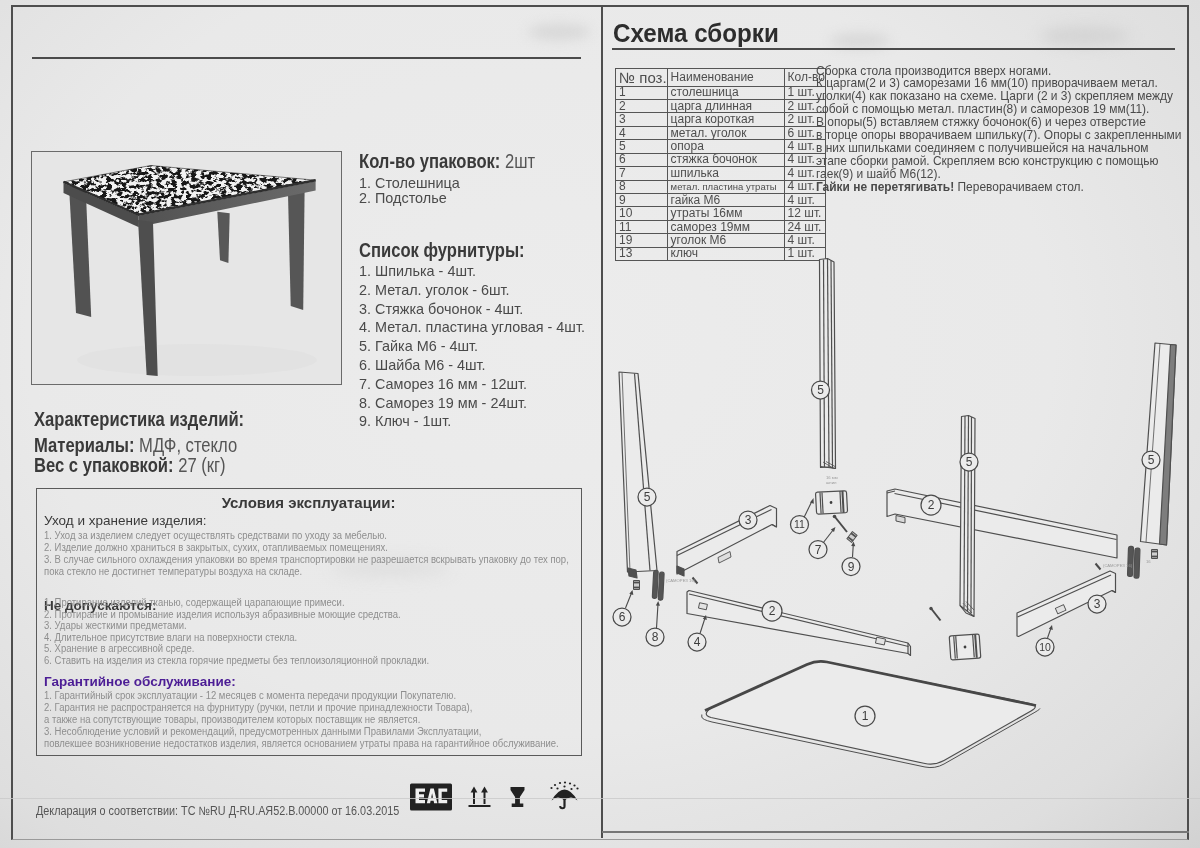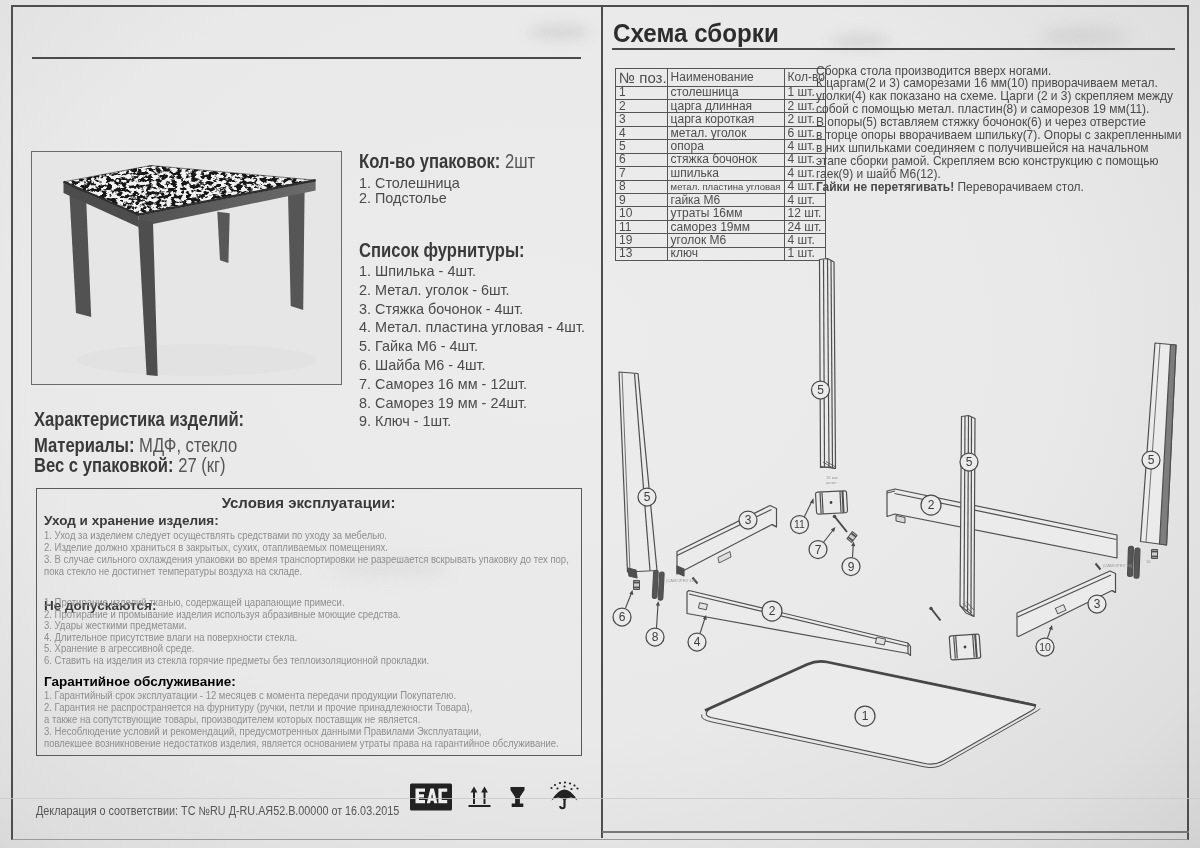--- a/index.html
+++ b/index.html
@@ -80,39 +80,39 @@
 9. Ключ - 1шт.
 </div>
 
 <div class="abs h20" style="left:34px;top:408px;">Характеристика изделий:</div>
 <div class="abs h20" style="left:34px;top:434px;">Материалы: <span style="font-weight:normal;color:#555;">МДФ, стекло</span></div>
 <div class="abs h20" style="left:34px;top:454px;">Вес с упаковкой: <span style="font-weight:normal;color:#555;">27 (кг)</span></div>
 
 <div class="abs" style="left:35.5px;top:487.5px;width:546px;height:268px;border:1px solid #5a5a5a;box-sizing:border-box;"></div>
 <div class="abs" style="left:36px;top:494px;width:545px;text-align:center;font-size:15px;font-weight:bold;color:#3a3a3a;">Условия эксплуатации:</div>
 
-<div class="abs" style="left:44px;top:513px;font-size:13.5px;font-weight:bold;color:#3a3a3a;">Уход и хранение изделия:</div>
+<div class="abs" style="left:44px;top:513px;font-size:13.5px;font-weight:normal;color:#3a3a3a;">Уход и хранение изделия:</div>
 <div class="abs gray" style="left:44px;top:529.5px;font-size:10px;line-height:12.1px;">
 1. Уход за изделием следует осуществлять средствами по уходу за мебелью.<br>
 2. Изделие должно храниться в закрытых, сухих, отапливаемых помещениях.<br>
 3. В случае сильного охлаждения упаковки во время транспортировки не разрешается вскрывать упаковку до тех пор,<br>
 пока стекло не достигнет температуры воздуха на складе.
 </div>
 
 <div class="abs" style="left:44px;top:598px;font-size:13.5px;font-weight:bold;color:#3a3a3a;">Не допускаются:</div>
 <div class="abs gray" style="left:44px;top:597px;font-size:10px;line-height:11.5px;">
 1. Протирание изделий тканью, содержащей царапающие примеси.<br>
 2. Протирание и промывание изделия используя абразивные моющие средства.<br>
 3. Удары жесткими предметами.<br>
 4. Длительное присутствие влаги на поверхности стекла.<br>
 5. Хранение в агрессивной среде.<br>
 6. Ставить на изделия из стекла горячие предметы без теплоизоляционной прокладки.
 </div>
 
-<div class="abs" style="left:44px;top:674px;font-size:13.5px;font-weight:bold;color:#000000;">Гарантийное обслуживание:</div>
+<div class="abs" style="left:44px;top:674px;font-size:13.5px;font-weight:bold;color:#4c1d95;">Гарантийное обслуживание:</div>
 <div class="abs gray" style="left:44px;top:689.5px;font-size:10px;line-height:12.2px;">
 1. Гарантийный срок эксплуатации  - 12 месяцев с момента передачи продукции Покупателю.<br>
 2. Гарантия не распространяется на фурнитуру (ручки, петли и прочие принадлежности Товара),<br>
 а также на сопутствующие товары, производителем которых поставщик не является.<br>
 3. Несоблюдение условий и рекомендаций, предусмотренных данными Правилами Эксплуатации,<br>
 повлекшее возникновение недостатков изделия, является основанием утраты права на гарантийное обслуживание.
 </div>
 
 <div class="abs" style="left:36px;top:804px;font-size:12px;color:#555;transform:scaleX(0.90);transform-origin:0 0;">Декларация о соответствии: ТС №RU Д-RU.АЯ52.В.00000 от 16.03.2015</div>
 
@@ -194,21 +194,21 @@
         <td class="c2">стяжка бочонок</td>
         <td class="c3">4 шт.</td>
       </tr>
 <tr>
         <td class="c1">7</td>
         <td class="c2">шпилька</td>
         <td class="c3">4 шт.</td>
       </tr>
 <tr>
         <td class="c1">8</td>
-        <td class="c2" style="font-size:9.5px;">метал. пластина угловая</td>
+        <td class="c2" style="font-size:9.5px;">метал. пластина утраты</td>
         <td class="c3">4 шт.</td>
       </tr>
 <tr>
         <td class="c1">9</td>
         <td class="c2">гайка М6</td>
         <td class="c3">4 шт.</td>
       </tr>
 <tr>
         <td class="c1">10</td>
         <td class="c2">утраты 16мм</td>

